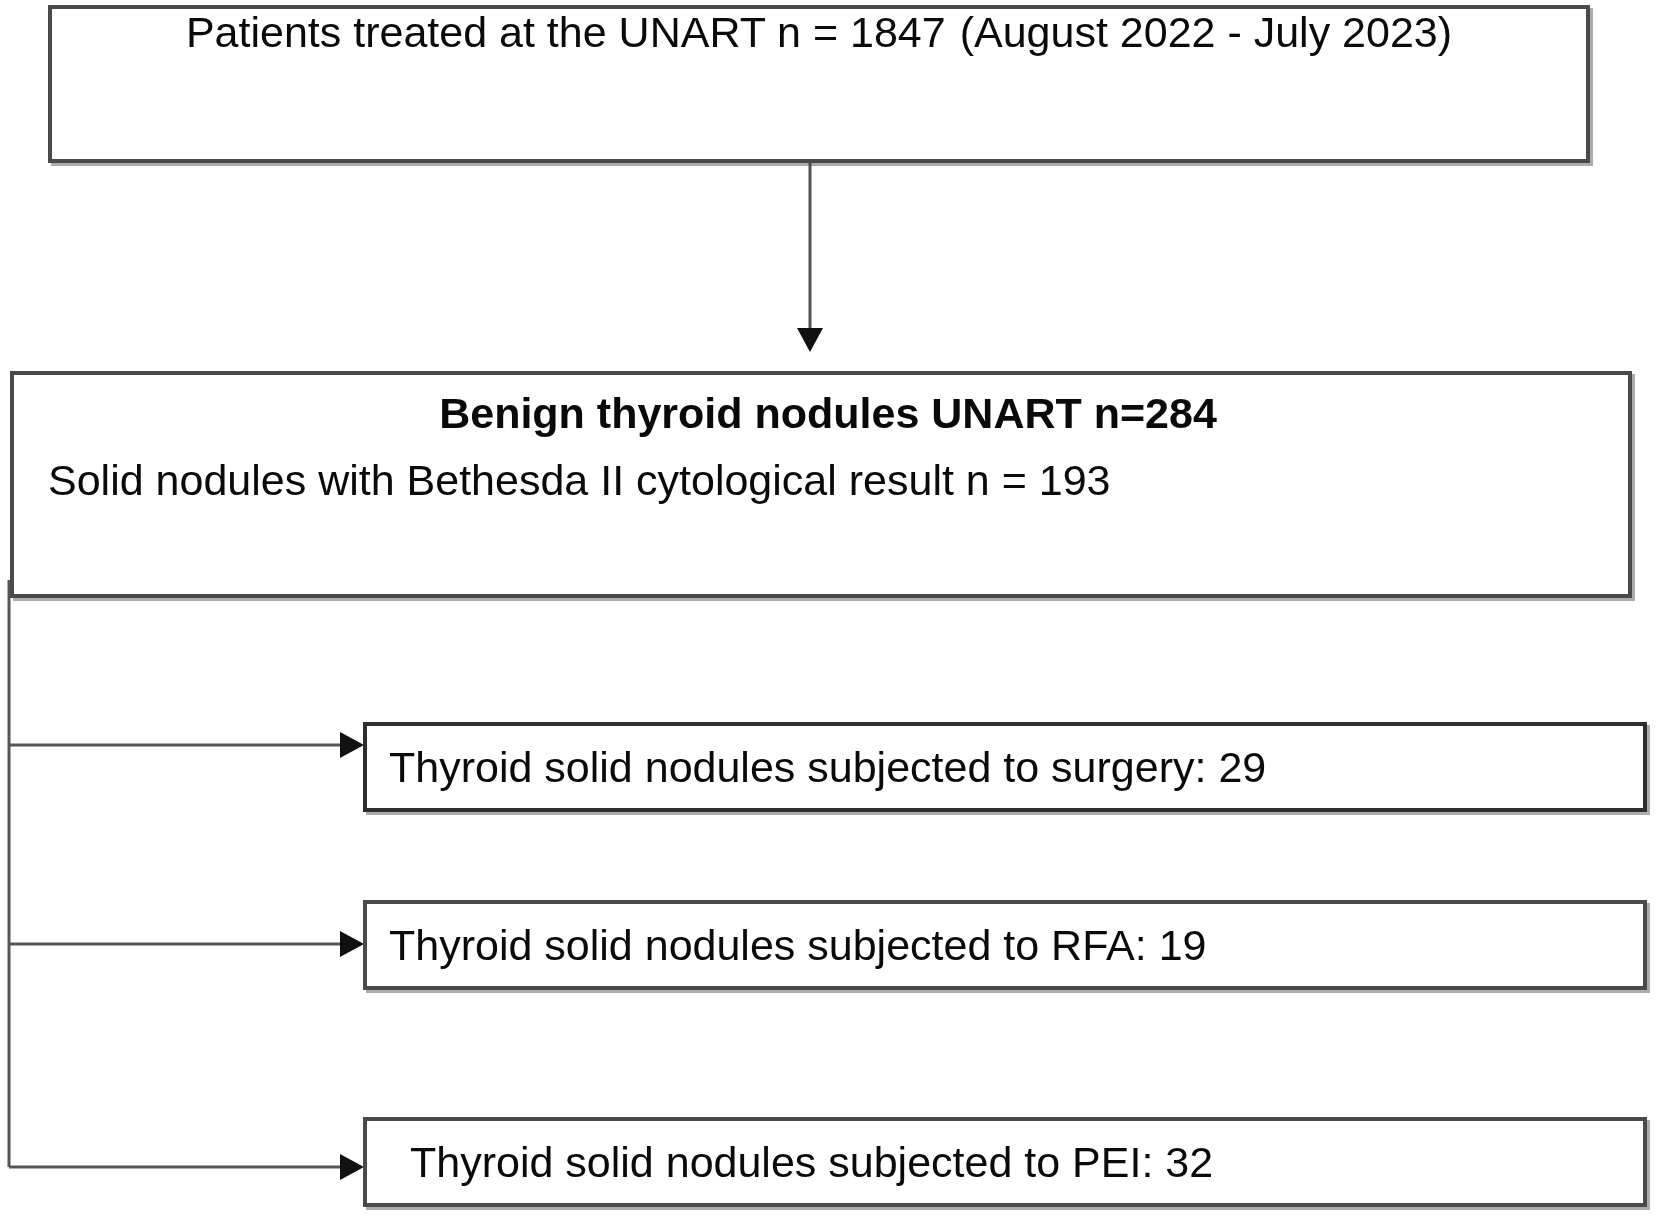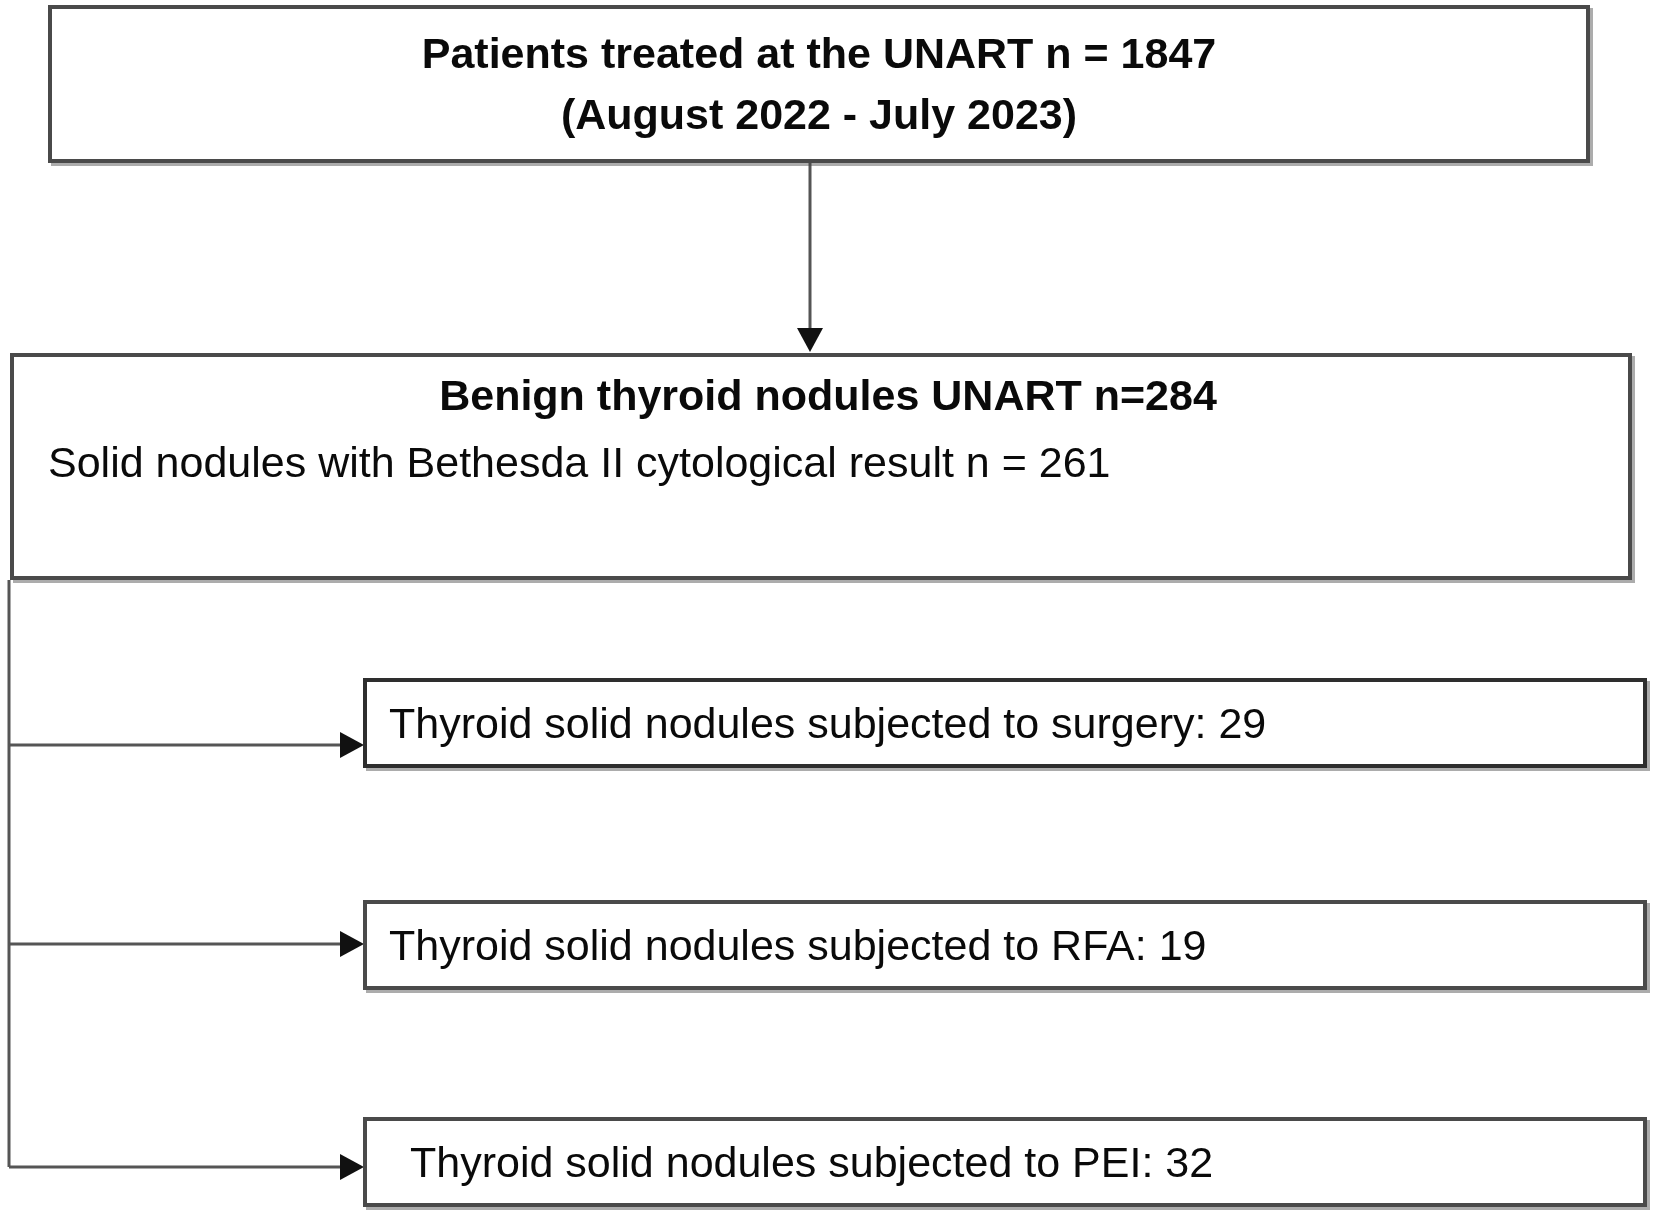--- a/index.html
+++ b/index.html
@@ -21,49 +21,48 @@
     border: 4px solid #4a4a4a;
     box-shadow: 3px 3px 0 rgba(70,70,70,0.45);
     box-sizing: border-box;
     color: #0a0a0a;
     z-index: 2;
   }
   .top-box {
     left: 48px; top: 5px;
     width: 1542px; height: 158px;
     text-align: center;
-    display: flex; flex-direction: column; justify-content: center;
+    display: flex; flex-direction: row; justify-content: center;
     gap: 14px;
     font-size: 43px;
     line-height: 1.1;
-    font-weight: bold;
   }
   .main-box {
-    left: 10px; top: 353px;
+    left: 10px; top: 371px;
     width: 1622px; height: 227px;
     font-size: 43px;
     padding: 14px 20px 0 34px;
   }
   .main-box .title-line {
     text-align: center;
     font-weight: bold;
     margin-bottom: 18px;
   }
   .main-box .detail-line {
     text-align: left;
     margin-bottom: 16px;
   }
   .branch-box {
     left: 363px;
     width: 1284px; height: 90px;
     display: flex; align-items: center;
     padding-left: 22px;
     font-size: 43px;
   }
-  #branch-0 { top: 678px; border-color: #2e2e2e; }
+  #branch-0 { top: 722px; border-color: #2e2e2e; }
   #branch-1 { top: 900px; }
   #branch-2 { top: 1117px; padding-left: 43px; }
   #connectors {
     position: absolute;
     left: 0; top: 0;
     z-index: 1;
   }
 </style>
 </head>
 <body>
@@ -87,21 +86,21 @@
     <polygon points="340,1154 340,1180 364,1167" fill="#111111"></polygon>
   </svg>
 
   <div class="box top-box">
     <div>Patients treated at the UNART n = 1847</div>
     <div>(August 2022 - July 2023)</div>
   </div>
 
   <div class="box main-box">
     <div class="title-line">Benign thyroid nodules UNART n=284</div>
-    <div class="detail-line">Solid nodules with Bethesda II cytological result n = 261</div>
+    <div class="detail-line">Solid nodules with Bethesda II cytological result n = 193</div>
   </div>
 
   <div class="box branch-box" id="branch-0">
     <span>Thyroid solid nodules subjected to surgery: 29</span>
   </div>
 
   <div class="box branch-box" id="branch-1">
     <span>Thyroid solid nodules subjected to RFA: 19</span>
   </div>
 

